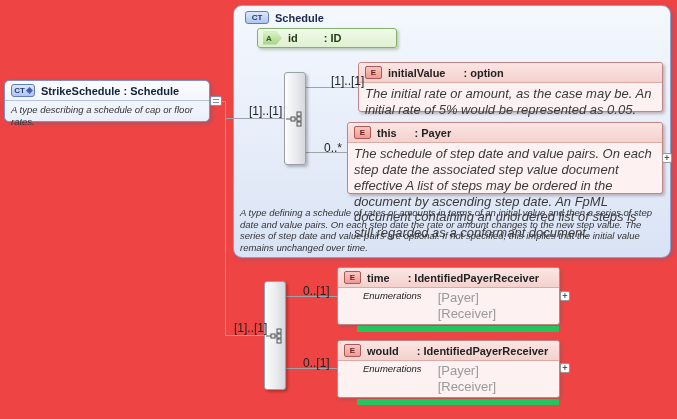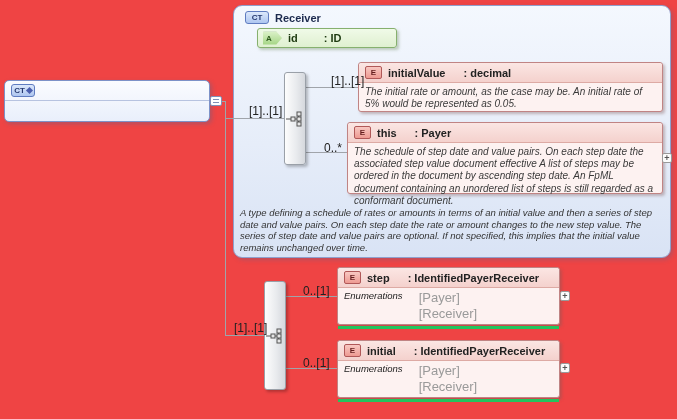--- a/index.html
+++ b/index.html
@@ -70,22 +70,22 @@
     position:absolute; border:1px solid #c08484; border-radius:3px;
     background:#fdf2f1; box-shadow:2px 2px 3px rgba(130,90,90,.4); z-index:3;
   }
   .elem-head {
     display:flex; align-items:center; gap:6px; height:20px; padding:0 6px;
     background:linear-gradient(#fbe6e3,#f4d1cd); border-bottom:1px solid #ddaaa4;
     border-radius:3px 3px 0 0;
   }
   .elem-name { font-weight:bold; font-size:11px; color:#222; white-space:nowrap;text-align:right; }
   .elem-type { font-weight:bold; font-size:11px; color:#222; margin-left:12px; white-space:nowrap; }
-  .elem-desc { padding:3px 6px; font-style:italic; font-size:10px; color:#3a3a3a; line-height:1.22; }
-  .enum-row { display:flex; padding:2px 6px 3px 6px; border-bottom:3px solid #22c55e; }
+  .elem-desc { padding:3px 6px; font-style:italic; font-size:13px; color:#3a3a3a; line-height:1.22; }
+  .enum-row { display:flex; padding:2px 6px 3px 6px; border-bottom:6px solid #22c55e;margin-left:19px; }
   .enum-label { font-style:italic; font-size:9.5px; color:#222; }
   .enum-values { margin-left:16px; font-size:13px; color:#9a9a9a; line-height:1.25; }
 
   
   .attr-box {
     position:absolute; height:20px; border:1px solid #86b06e; border-radius:3px;
     background:linear-gradient(#f0fae8,#dff0d0); box-shadow:2px 2px 3px rgba(90,120,70,.35);
     display:flex; align-items:center; gap:6px; padding:0 5px; z-index:3;
   }
   .attr-name { font-weight:bold; font-size:11px; color:#1d3a10; }
@@ -106,21 +106,21 @@
 </head>
 <body>
 
 <div class="stage">
 
   <div class="ct-container" style="left:233px; top:5px; width:438px; height:253px;"></div>
   <div class="ct-header" style="left:245px; top:11px;">
     <span class="badge-ct">
       <span>CT</span>
     </span>
-    <span class="ct-title">Receiver</span>
+    <span class="ct-title">Schedule</span>
   </div>
   <div class="ct-desc" style="left:240px; top:207px; width:426px;">A type defining a schedule of rates or amounts in terms of an initial value and then a series of step date and value pairs. On each step date the rate or amount changes to the new step value. The series of step date and value pairs are optional. If not specified, this implies that the initial value remains unchanged over time.</div>
 
   <div class="hline" style="left:222px; top:101px; width:4px;"></div>
   <div class="vline" style="left:225px; top:101px; height:234px;"></div>
   <div class="hline" style="left:225px; top:118px; width:59px;"></div>
   <div class="hline" style="left:225px; top:335px; width:39px;"></div>
   <div class="hline" style="left:306px; top:87px;  width:52px;"></div>
   <div class="hline" style="left:306px; top:152px; width:41px;"></div>
   <div class="hline" style="left:286px; top:296px; width:51px;"></div>
@@ -132,21 +132,23 @@
   <div class="card-label" style="left:234px; top:321px;">[1]..[1]</div>
   <div class="card-label" style="left:303px; top:284px;">0..[1]</div>
   <div class="card-label" style="left:303px; top:356px;">0..[1]</div>
 
   <div class="root-box" style="left:4px; top:80px; width:206px; height:42px;">
     <div class="root-head">
       <span class="badge-ct">
         <span>CT</span>
           <span class="diamond"></span>
       </span>
-    </div>
+      <span class="root-title">StrikeSchedule : Schedule</span>
+    </div>
+    <div class="root-body">A type describing a schedule of cap or floor rates.</div>
   </div>
   <div class="link-handle" style="left:210px; top:96px;">
     <i></i>
       <i></i>
   </div>
 
   <div class="attr-box" style="left:257px; top:28px; width:140px;">
     <span class="badge-a">A</span>
     <span class="attr-name">id</span>
     <span class="attr-type">: ID</span>
@@ -161,21 +163,21 @@
       <rect x="11" y="1" width="4" height="4" fill="#e6e6e6" stroke="#555" stroke-width="1"></rect>
       <rect x="11" y="6" width="4" height="4" fill="#e6e6e6" stroke="#555" stroke-width="1"></rect>
       <rect x="11" y="11" width="4" height="4" fill="#e6e6e6" stroke="#555" stroke-width="1"></rect>
     </svg>
   </div>
 
   <div class="elem" style="left:358px; top:62px; width:305px; height:50px;">
     <div class="elem-head">
       <span class="badge-e">E</span>
       <span class="elem-name">initialValue</span>
-      <span class="elem-type">: decimal</span>
+      <span class="elem-type">: option</span>
     </div>
     <div class="elem-desc">The initial rate or amount, as the case may be. An initial rate of 5% would be represented as 0.05.</div>
   </div>
 
   <div class="elem" style="left:347px; top:122px; width:316px; height:72px;">
     <div class="elem-head">
       <span class="badge-e">E</span>
       <span class="elem-name">this</span>
       <span class="elem-type">: Payer</span>
     </div>
@@ -191,37 +193,37 @@
       <line x1="12.5" y1="3" x2="12.5" y2="13" stroke="#555" stroke-width="1"></line>
       <rect x="11" y="1" width="4" height="4" fill="#e6e6e6" stroke="#555" stroke-width="1"></rect>
       <rect x="11" y="6" width="4" height="4" fill="#e6e6e6" stroke="#555" stroke-width="1"></rect>
       <rect x="11" y="11" width="4" height="4" fill="#e6e6e6" stroke="#555" stroke-width="1"></rect>
     </svg>
   </div>
 
   <div class="elem" style="left:337px; top:267px; width:223px; height:58px;">
     <div class="elem-head">
       <span class="badge-e">E</span>
-      <span class="elem-name">step</span>
+      <span class="elem-name">time</span>
       <span class="elem-type">: IdentifiedPayerReceiver</span>
     </div>
     <div class="enum-row">
       <span class="enum-label">Enumerations</span>
       <span class="enum-values">
         <div>[Payer]</div>
         <div>[Receiver]</div>
       </span>
     </div>
   </div>
   <div class="plus" style="left:560px; top:291px;">+</div>
 
   <div class="elem" style="left:337px; top:340px; width:223px; height:58px;">
     <div class="elem-head">
       <span class="badge-e">E</span>
-      <span class="elem-name">initial</span>
+      <span class="elem-name">would</span>
       <span class="elem-type">: IdentifiedPayerReceiver</span>
     </div>
     <div class="enum-row">
       <span class="enum-label">Enumerations</span>
       <span class="enum-values">
         <div>[Payer]</div>
         <div>[Receiver]</div>
       </span>
     </div>
   </div>

